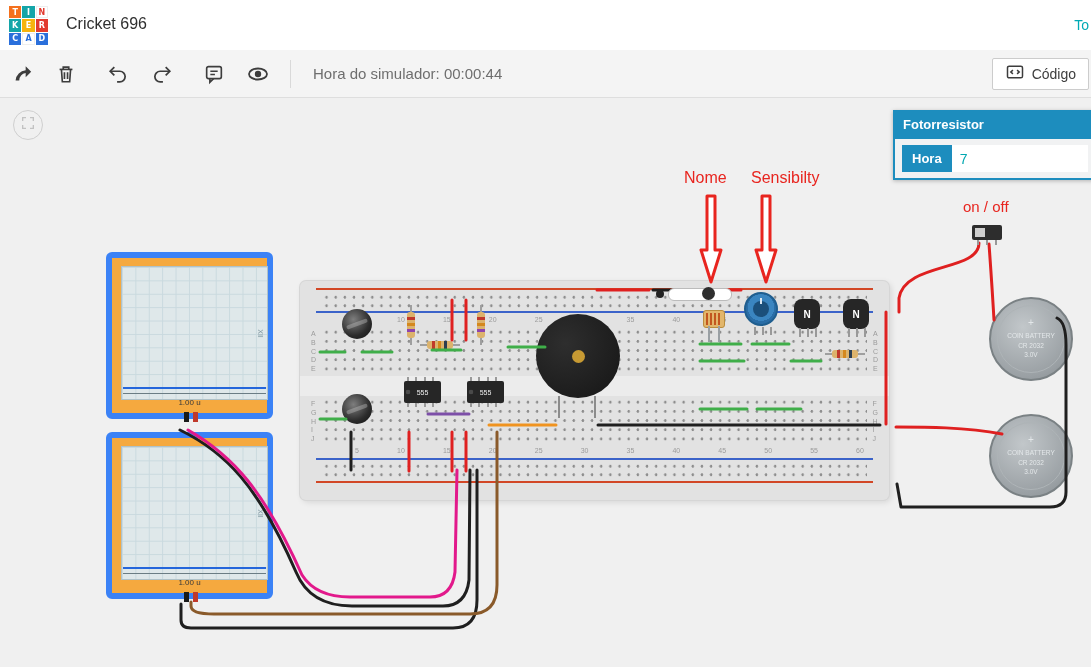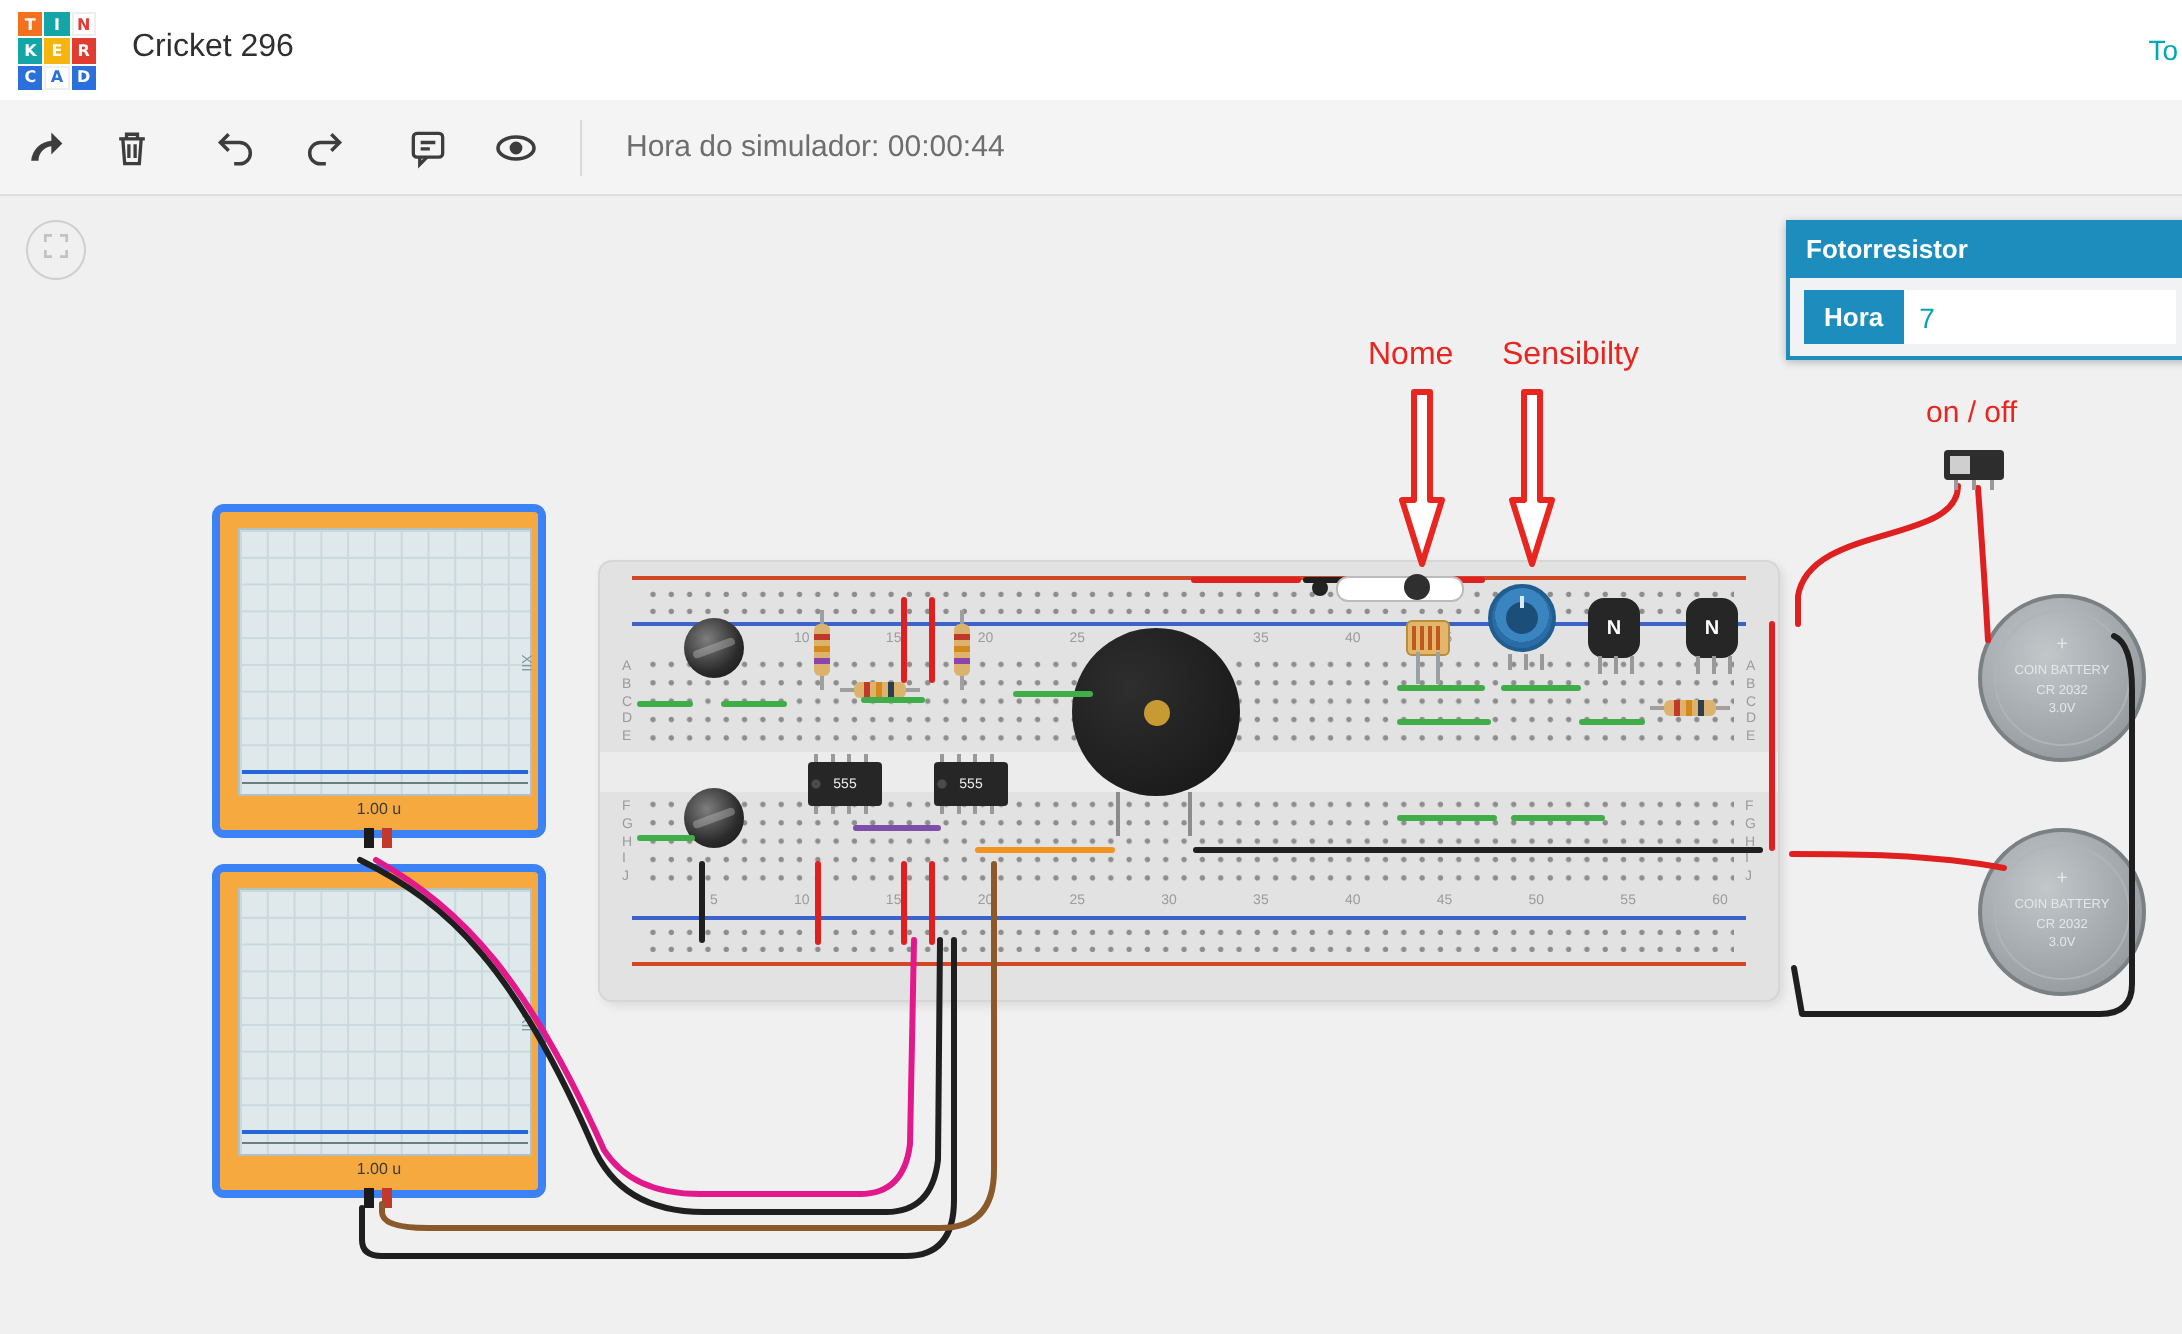--- a/index.html
+++ b/index.html
@@ -44,21 +44,21 @@
   .rail-red{background:#d24726;} .rail-blue{background:#3b63c9;}
   .holes{position:absolute;left:22px;width:545px;
          background-image:radial-gradient(circle at 4.5px 4.2px,#8d8d8d 1.1px,rgba(0,0,0,0) 1.6px);
          background-size:9.17px 9.2px;}
   .holes.rail{background-size:9.17px 8.5px;}
   .channel{position:absolute;left:0;right:0;top:95px;height:20px;background:#ececec;}
   .colnums{position:absolute;left:55px;width:509px;display:flex;justify-content:space-between;
            font-size:7px;color:#9b9b9b;line-height:1;}
   .rowletters{position:absolute;display:flex;flex-direction:column;justify-content:space-between;height:42px;
               font-size:7px;color:#9b9b9b;line-height:1;}
-  .scope{position:absolute;width:167px;height:167px;background:#f5a93f;border:4px solid #3b82f6;border-radius:6px;
+  .scope{position:absolute;width:167px;height:167px;background:#f5a93f;border:6px solid #3b82f6;border-radius:6px;
          box-sizing:border-box;z-index:3;}
   .scope-screen{position:absolute;left:9px;top:8px;width:145px;height:132px;background:#dfe8ea;border:1px solid #b0c2c8;
                 background-image:linear-gradient(#c9d9de 1px,transparent 1px),linear-gradient(90deg,#c9d9de 1px,transparent 1px);
                 background-size:13.4px 13.4px;}
   .scope-trace{position:absolute;left:1px;right:1px;bottom:10px;height:2px;background:#2566db;}
   .scope-baseline{position:absolute;left:1px;right:1px;bottom:5px;height:1px;background:#6b7d84;}
   .scope-time{position:absolute;left:0;right:0;bottom:6px;text-align:center;font-size:8px;color:#3a3a3a;}
   .scope-side{position:absolute;right:2px;top:72px;font-size:7px;color:#7e97a0;transform:rotate(90deg);}
   .scope-pin{position:absolute;bottom:-9px;width:5px;height:10px;}
   .pin-black{left:72px;background:#1a1a1a;} .pin-red{left:81px;background:#c0392b;}
@@ -149,21 +149,21 @@
       <span class="t0">T</span>
       <span class="t1">I</span>
       <span class="t2">N</span>
       <span class="t3">K</span>
       <span class="t4">E</span>
       <span class="t5">R</span>
       <span class="t6">C</span>
       <span class="t7">A</span>
       <span class="t8">D</span>
     </a>
-    <div class="doc-title">Cricket 296</div>
+    <div class="doc-title">Cricket 696</div>
     <div class="hdr-right">To</div>
   </div>
 
   <div class="toolbar">
     <div class="tb-btn">
       <span>
         <svg width="22" height="22" viewBox="0 0 24 24">
             <path d="M5 19 A 12 12 0 0 1 16 8 L16 3.5 L22 9.5 L16 15.5 L16 11 A 8 8 0 0 0 9 19 Z" fill="#3d3d3d"></path>
           </svg>
       </span>
@@ -206,20 +206,30 @@
     <div class="tb-btn">
       <span>
         <svg width="24" height="24" viewBox="0 0 24 24" fill="none" stroke="#3d3d3d" stroke-width="1.8">
           <ellipse cx="12" cy="12" rx="9" ry="5.5"></ellipse>
             <circle cx="12" cy="12" r="2.3" fill="#3d3d3d"></circle>
           </svg>
       </span>
     </div>
     <div class="tb-sep"></div>
     <div class="sim-time">Hora do simulador: 00:00:44</div>
+    <div class="code-btn">
+      <span>
+        <svg width="20" height="20" viewBox="0 0 24 24" fill="none" stroke="#3d3d3d" stroke-width="1.8">
+          <rect x="3" y="5" width="18" height="14" rx="2"></rect>
+            <path d="M9.5 9.8 7 12l2.5 2.2"></path>
+            <path d="M14.5 9.8 17 12l-2.5 2.2"></path>
+          </svg>
+      </span>
+      <span>Código</span>
+    </div>
   </div>
 
   <div class="canvas">
 
     <div class="fit-btn">
       <span>
         <svg width="16" height="16" viewBox="0 0 24 24" fill="none" stroke="#c2c2c2" stroke-width="2">
           <path d="M4 9V4h5M15 4h5v5M20 15v5h-5M9 20H4v-5"></path>
           </svg>
       </span>

